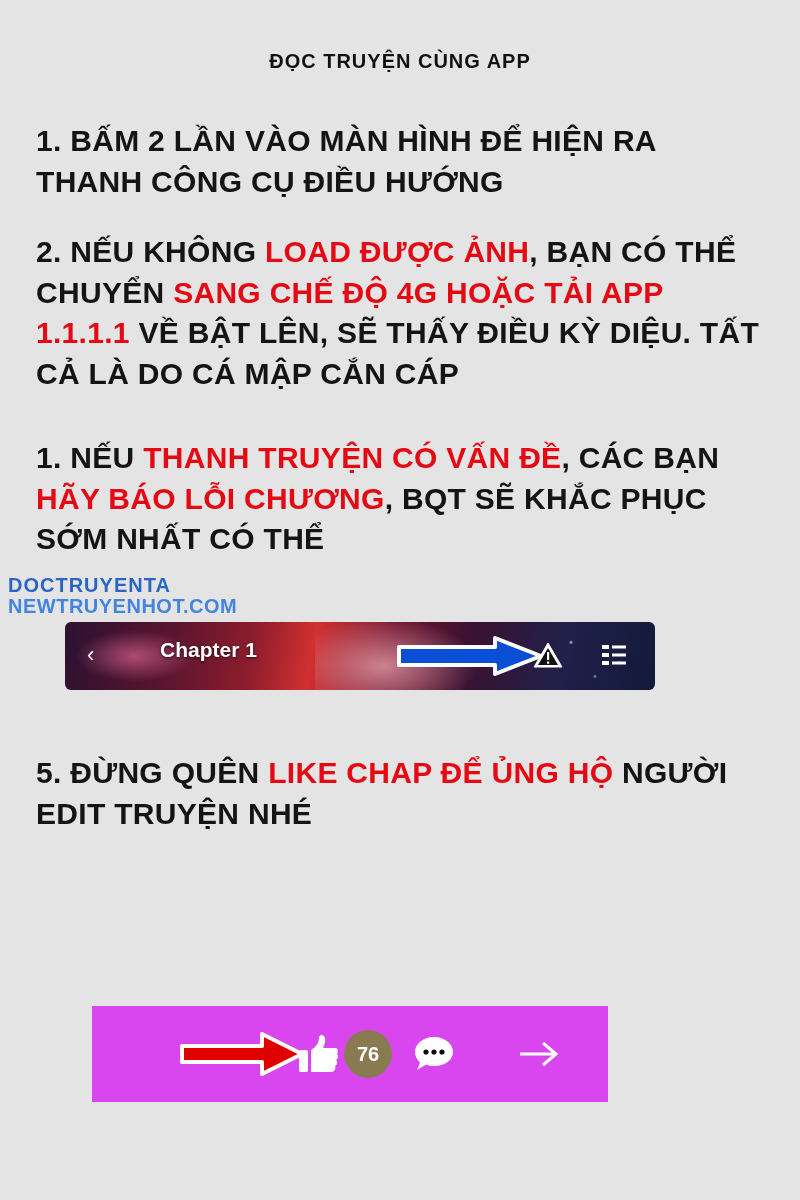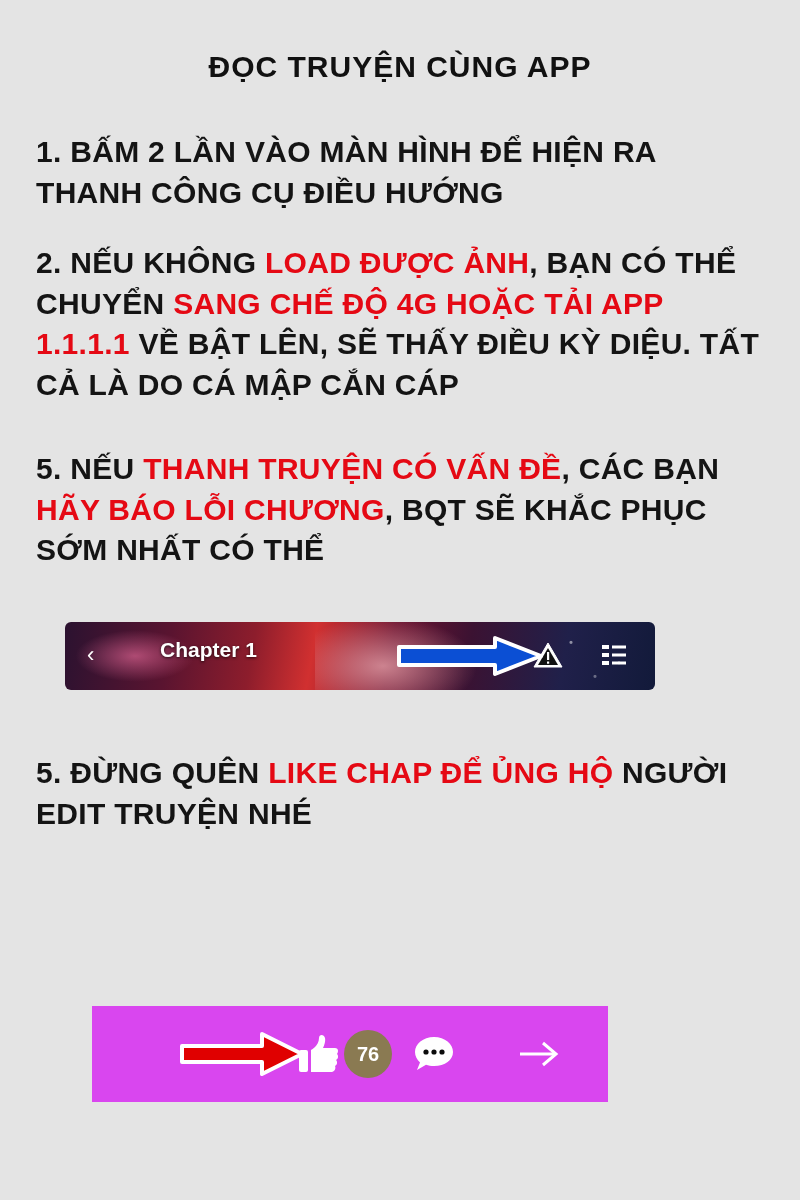--- a/index.html
+++ b/index.html
@@ -15,21 +15,21 @@
     overflow: hidden;
   }
   .page {
     width: 800px;
     height: 1200px;
     position: relative;
     background: #e4e4e4;
   }
   .title {
     text-align: center;
-    font-size: 30px;
+    font-size: 20px;
     font-weight: bold;
     letter-spacing: 1px;
     color: #111;
     padding-top: 50px;
   }
   .content {
     padding: 0 36px;
   }
   .para {
     font-size: 30px;
@@ -167,23 +167,27 @@
 </head>
 <body>
 
 <div class="page">
 
   <div class="title">ĐỌC TRUYỆN CÙNG APP</div>
 
   <div class="content">
     <p class="para p1"><span>1. BẤM 2 LẦN VÀO MÀN HÌNH ĐỂ HIỆN RA THANH CÔNG CỤ ĐIỀU HƯỚNG</span></p>
     <p class="para p2"><span>2. NẾU KHÔNG </span><span class="hl">LOAD ĐƯỢC ẢNH</span><span>, BẠN CÓ THỂ CHUYỂN </span><span class="hl">SANG CHẾ ĐỘ 4G HOẶC TẢI APP 1.1.1.1</span><span> VỀ BẬT LÊN, SẼ THẤY ĐIỀU KỲ DIỆU. TẤT CẢ LÀ DO CÁ MẬP CẮN CÁP</span></p>
-    <p class="para p3"><span>5. NẾU </span><span class="hl">THANH TRUYỆN CÓ VẤN ĐỀ</span><span>, CÁC BẠN </span><span class="hl">HÃY BÁO LỖI CHƯƠNG</span><span>, BQT SẼ KHẮC PHỤC SỚM NHẤT CÓ THỂ</span></p>
-  </div>
-
+    <p class="para p3"><span>1. NẾU </span><span class="hl">THANH TRUYỆN CÓ VẤN ĐỀ</span><span>, CÁC BẠN </span><span class="hl">HÃY BÁO LỖI CHƯƠNG</span><span>, BQT SẼ KHẮC PHỤC SỚM NHẤT CÓ THỂ</span></p>
+  </div>
+
+  <div class="watermark">
+    <div class="w1">DOCTRUYENTA</div>
+    <div class="w2">NEWTRUYENHOT.COM</div>
+  </div>
 
   <div class="chapter-shot">
     <div class="glow"></div>
     <div class="face"></div>
     <div class="stars"></div>
     <div class="back-arrow">‹</div>
     <div class="chapter-label">Chapter 1</div>
     <div class="warn-icon">
       <svg viewBox="0 0 30 28" width="30" height="28">
         <polygon points="15,2 29,26 1,26" fill="#ffffff" stroke="#ffffff" stroke-width="1"></polygon>

